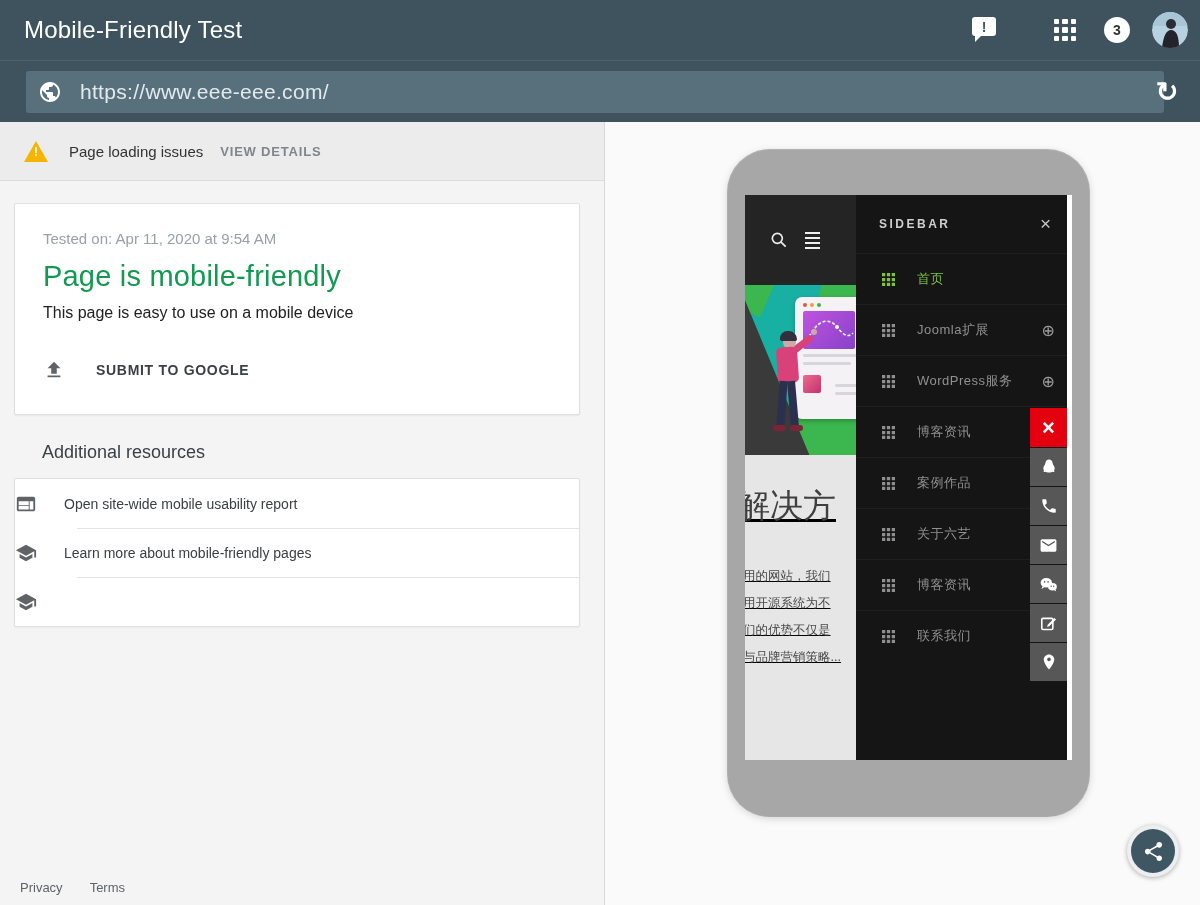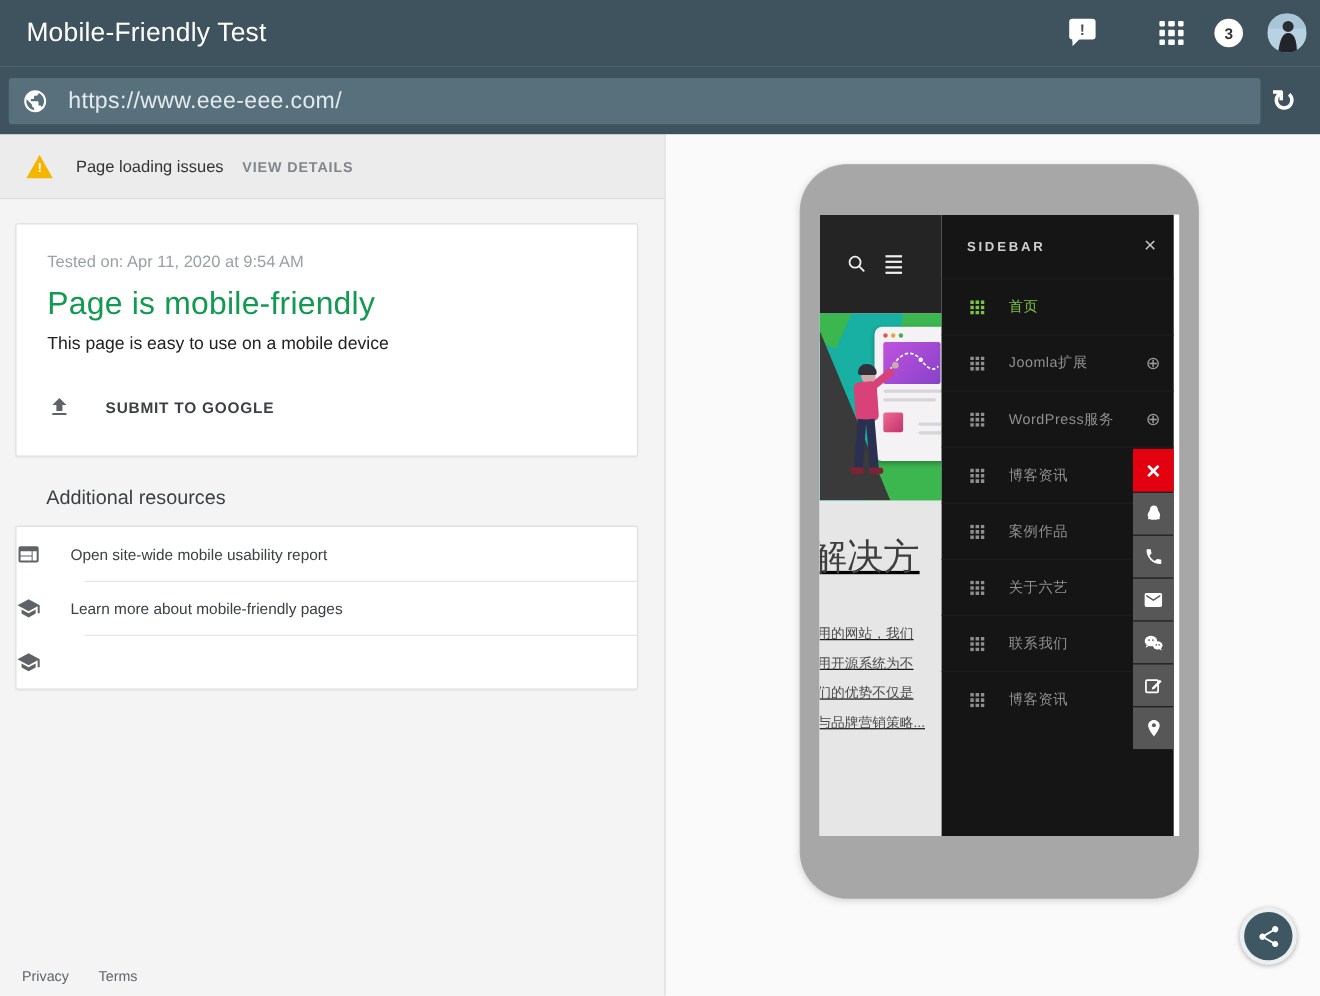--- a/index.html
+++ b/index.html
@@ -13,21 +13,21 @@
   .fb-bubble { width:24px; height:19px; background:#fff; border-radius:3px; position:relative; }
   .fb-bubble:after { content:""; position:absolute; left:3px; bottom:-6px; border:4px solid transparent; border-top-color:#fff; border-left-color:#fff; }
   .fb-excl { position:absolute; top:1px; left:0; width:24px; height:19px; text-align:center; color:#3e535e; font-weight:bold; font-size:14px; line-height:18px; }
   .apps-grid { width:22px; height:22px; display:grid; grid-template-columns:repeat(3,1fr); grid-template-rows:repeat(3,1fr); gap:3px; margin-right:28px; cursor:pointer; }
   .apps-grid span { background:#fff; border-radius:1px; }
   .notif-badge { width:26px; height:26px; border-radius:50%; background:#fff; color:#333; font-size:14px; font-weight:bold; display:flex; align-items:center; justify-content:center; margin-right:22px; cursor:pointer; }
   .avatar { width:36px; height:36px; border-radius:50%; overflow:hidden; cursor:pointer; }
 
   
   .urlbar { position:absolute; left:0; top:60px; width:1200px; height:62px; background:#3e535e; border-top:1px solid #4d626d; z-index:29; }
-  .url-field { position:absolute; left:8px; top:10px; width:1138px; height:42px; background:#57707c; border-radius:3px; display:flex; align-items:center; }
+  .url-field { position:absolute; left:26px; top:10px; width:1138px; height:42px; background:#57707c; border-radius:3px; display:flex; align-items:center; }
   .globe { margin-left:12px; display:flex; }
   .url-text { color:#e3eaee; font-size:21px; margin-left:18px; letter-spacing:0.3px; }
   .refresh-btn { position:absolute; right:12px; top:10px; width:42px; height:42px; color:#fff; font-size:27px; font-weight:bold; display:flex; align-items:center; justify-content:center; cursor:pointer; }
 
   
   .left-panel { position:absolute; left:0; top:122px; width:605px; height:783px; background:#f4f4f4; border-right:1px solid #d8d8d8; }
   .warnbar { position:absolute; left:0; top:0; width:100%; height:59px; background:#ececec; border-bottom:1px solid #ddd; display:flex; align-items:center; }
   .warn-tri { width:0; height:0; border-left:12px solid transparent; border-right:12px solid transparent; border-bottom:21px solid #f4b400; margin-left:24px; position:relative; }
   .warn-tri span { position:absolute; left:-5px; top:4px; width:10px; text-align:center; color:#fff; font-size:12px; font-weight:bold; }
   .warn-msg { font-size:15px; color:#333; margin-left:21px; }
@@ -332,29 +332,29 @@
               </svg>
             </span>
           <span class="m-label">关于六艺</span>
         </div>
         <div class="m-menu-item">
           <span class="m-bullet">
               <svg width="13" height="13" viewBox="0 0 12 12">
                 <path fill="currentColor" d="M0 0h3v3H0zM4.5 0h3v3h-3zM9 0h3v3H9zM0 4.5h3v3H0zM4.5 4.5h3v3h-3zM9 4.5h3v3H9zM0 9h3v3H0zM4.5 9h3v3h-3zM9 9h3v3H9z"></path>
               </svg>
             </span>
+          <span class="m-label">博客资讯</span>
+        </div>
+        <div class="m-menu-item">
+          <span class="m-bullet">
+              <svg width="13" height="13" viewBox="0 0 12 12">
+                <path fill="currentColor" d="M0 0h3v3H0zM4.5 0h3v3h-3zM9 0h3v3H9zM0 4.5h3v3H0zM4.5 4.5h3v3h-3zM9 4.5h3v3H9zM0 9h3v3H0zM4.5 9h3v3h-3zM9 9h3v3H9z"></path>
+              </svg>
+            </span>
           <span class="m-label">联系我们</span>
-        </div>
-        <div class="m-menu-item">
-          <span class="m-bullet">
-              <svg width="13" height="13" viewBox="0 0 12 12">
-                <path fill="currentColor" d="M0 0h3v3H0zM4.5 0h3v3h-3zM9 0h3v3H9zM0 4.5h3v3H0zM4.5 4.5h3v3h-3zM9 4.5h3v3H9zM0 9h3v3H0zM4.5 9h3v3h-3zM9 9h3v3H9z"></path>
-              </svg>
-            </span>
-          <span class="m-label">博客资讯</span>
         </div>
       </div>
 
       <div class="rail">
         <div class="rail-box red">
           <span class="rail-close">×</span>
         </div>
         <div class="rail-box">
           <svg width="20" height="20" viewBox="0 0 24 24">
               <path fill="#fff" d="M12 3c-2.4 0-4.1 1.8-4.3 4.2-.1 1-.4 1.7-.9 2.5-.7 1.1-1.6 2.5-1.6 4.1 0 1 .3 1.8.8 2.5-.3.5-.5 1.1-.4 1.5.1.5 1.1.3 2-.1.9.6 2.4 1 4.4 1s3.5-.4 4.4-1c.9.4 1.9.6 2 .1.1-.4-.1-1-.4-1.5.5-.7.8-1.5.8-2.5 0-1.6-.9-3-1.6-4.1-.5-.8-.8-1.5-.9-2.5C16.1 4.8 14.4 3 12 3z"></path>

